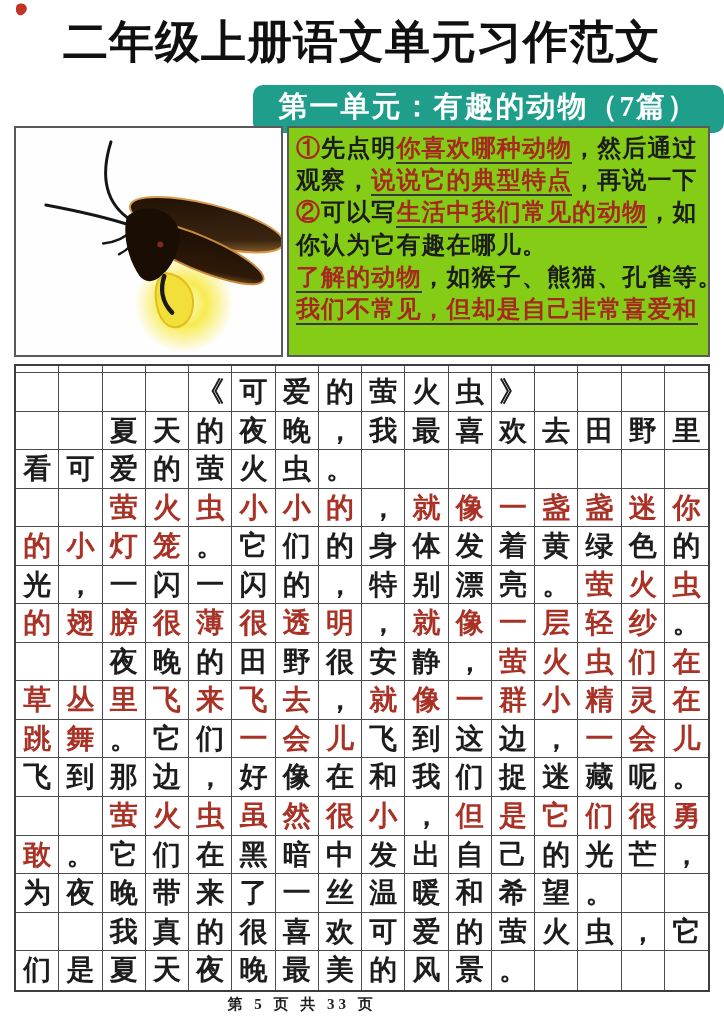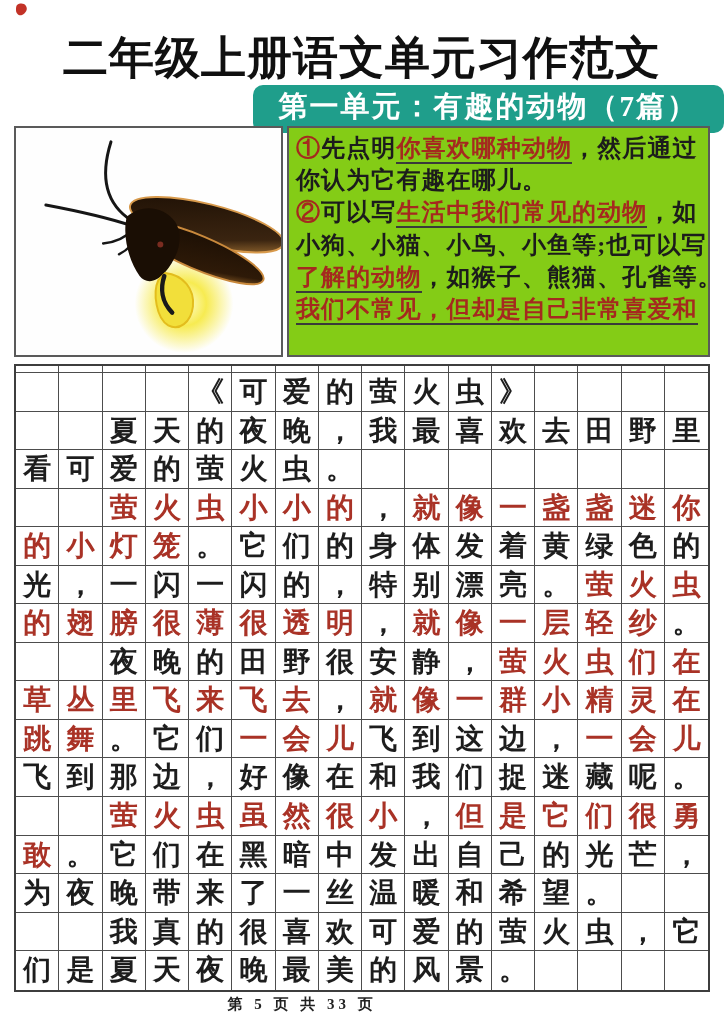--- a/index.html
+++ b/index.html
@@ -4,21 +4,21 @@
 <style>
   html,body { margin:0; padding:0; }
   body {
     width:724px; height:1024px; position:relative; background:#ffffff;
     font-family:"Liberation Serif","DejaVu Serif",serif;
     overflow:hidden;
   }
   .watermark { position:absolute; left:14px; top:2px; width:16px; height:16px; }
 
   .title {
-    position:absolute; top:28px; left:0; width:724px; text-align:center;
+    position:absolute; top:12px; left:0; width:724px; text-align:center;
     font-size:45px; font-weight:700; color:#101010; letter-spacing:1px;
     white-space:nowrap;
   }
   .banner-wrap { position:absolute; top:85px; left:0; width:724px; text-align:right; }
   .banner {
     display:inline-block; background:#1f9e8b; color:#ffffff;
     font-size:29px; font-weight:700; padding:2px 26px 6px; border-radius:10px;
     letter-spacing:2px; white-space:nowrap;
   }
 
@@ -107,23 +107,23 @@
     <path d="M126,230 L126,230" fill="none"></path>
     <path d="M151,147 C169,149 181,163 179,181 C177,197 165,206 154,200 C142,193 138,167 144,154 Z" fill="#f2df3a" stroke="#e3bd1d" stroke-width="2"></path>
     <path d="M150,150 C146,162 147,176 158,187" stroke="#1a1a1a" stroke-width="4.5" fill="none" stroke-linecap="round"></path>
     <circle cx="146" cy="118" r="3" fill="#7a2c20"></circle>
   </svg>
 </div>
 
 <div class="text-box">
   <div id="guidance-text">
       <div class="gline"><span class="seg-r">①</span><span class="seg-b">先点明</span><span class="seg-r seg-u">你喜欢哪种动物</span><span class="seg-b">，然后通过</span></div>
+      <div class="gline"><span class="seg-b">观察，</span><span class="seg-r seg-u">说说它的典型特点</span><span class="seg-b">，再说一下</span></div>
+      <div class="gline"><span class="seg-r">②</span><span class="seg-b">可以写</span><span class="seg-r seg-u">生活中我们常见的动物</span><span class="seg-b">，如</span></div>
       <div class="gline"><span class="seg-b">你认为它有趣在哪儿。</span></div>
-      <div class="gline"><span class="seg-r">②</span><span class="seg-b">可以写</span><span class="seg-r seg-u">生活中我们常见的动物</span><span class="seg-b">，如</span></div>
-      <div class="gline"><span class="seg-b">小狗、小猫、小鸟、小鱼等;也可以写</span></div>
       <div class="gline"><span class="seg-r seg-u">了解的动物</span><span class="seg-b">，如猴子、熊猫、孔雀等。</span></div>
       <div class="gline"><span class="seg-r seg-u">我们不常见，但却是自己非常喜爱和</span></div>
     </div>
 </div>
 
 <div class="grid" id="essay-grid">
     <div class="cell"></div>
     <div class="cell"></div>
     <div class="cell"></div>
     <div class="cell"></div>

